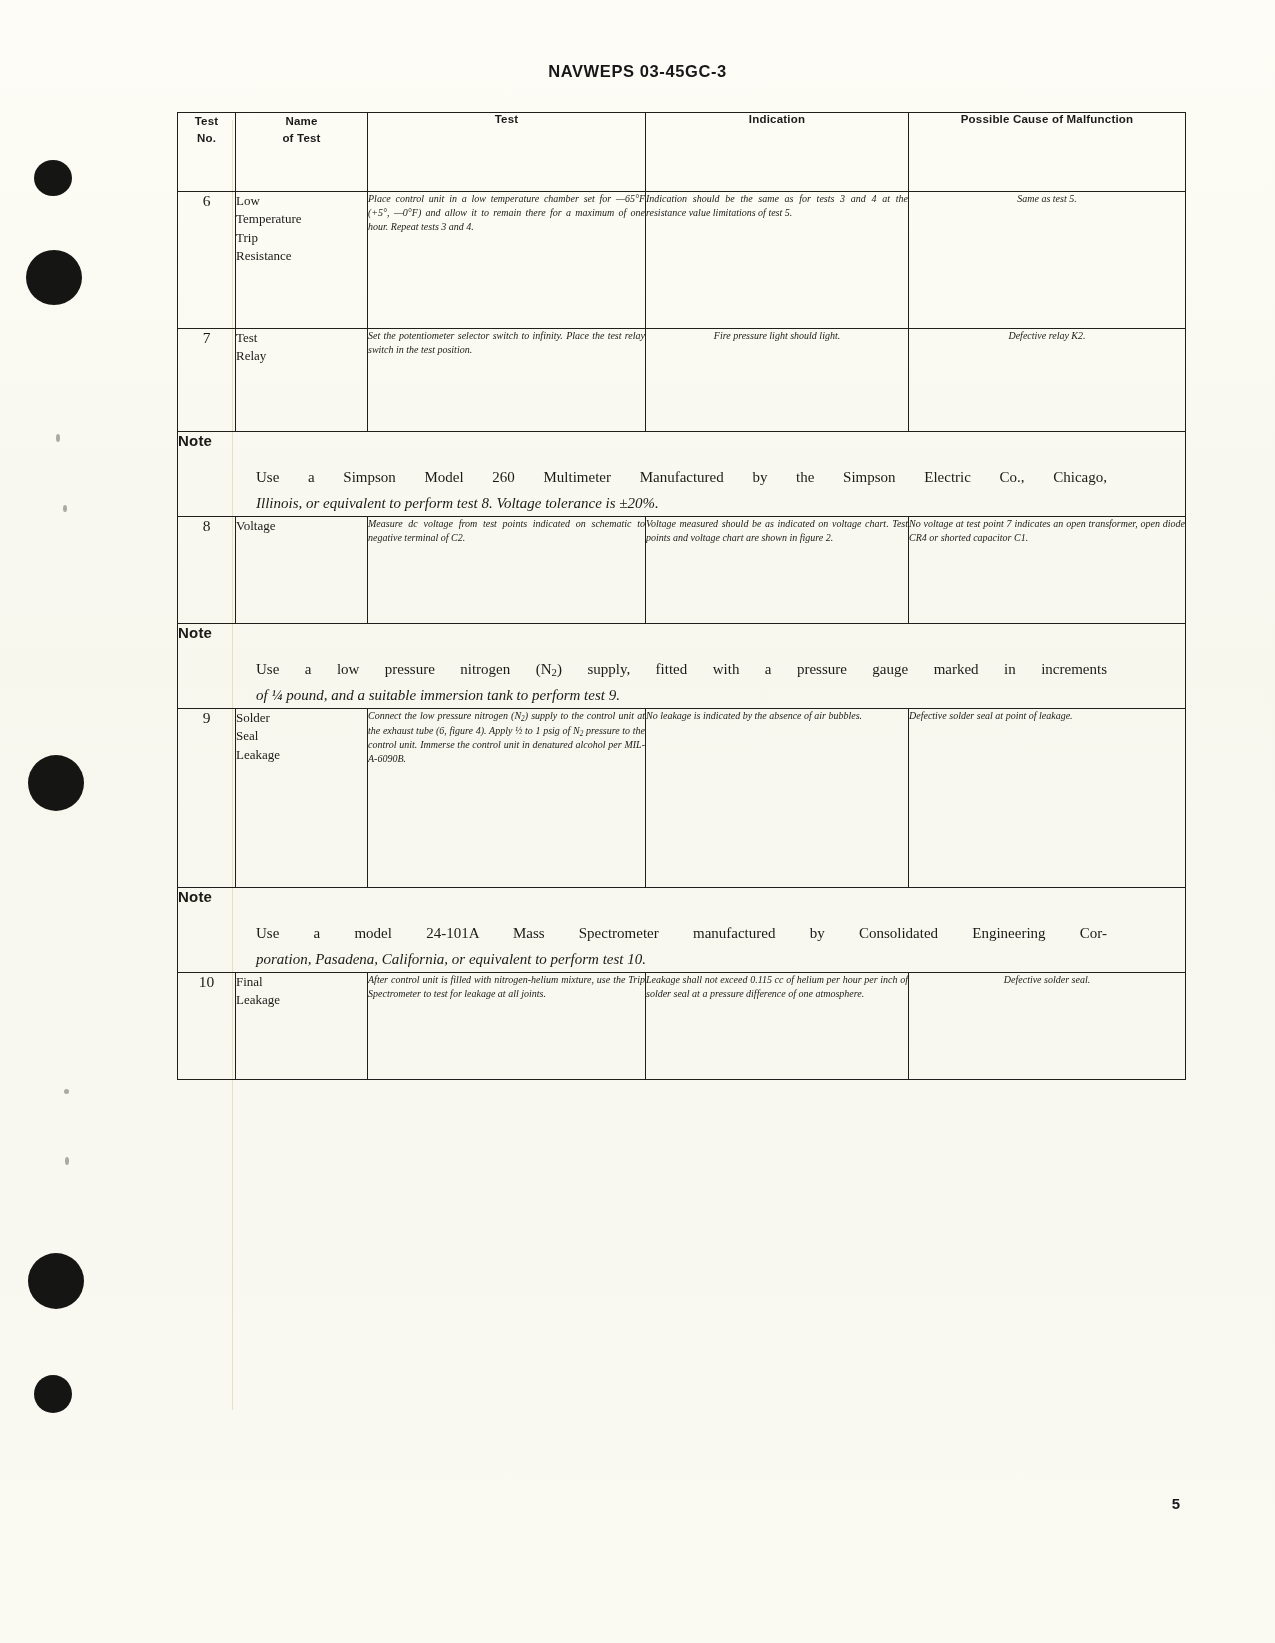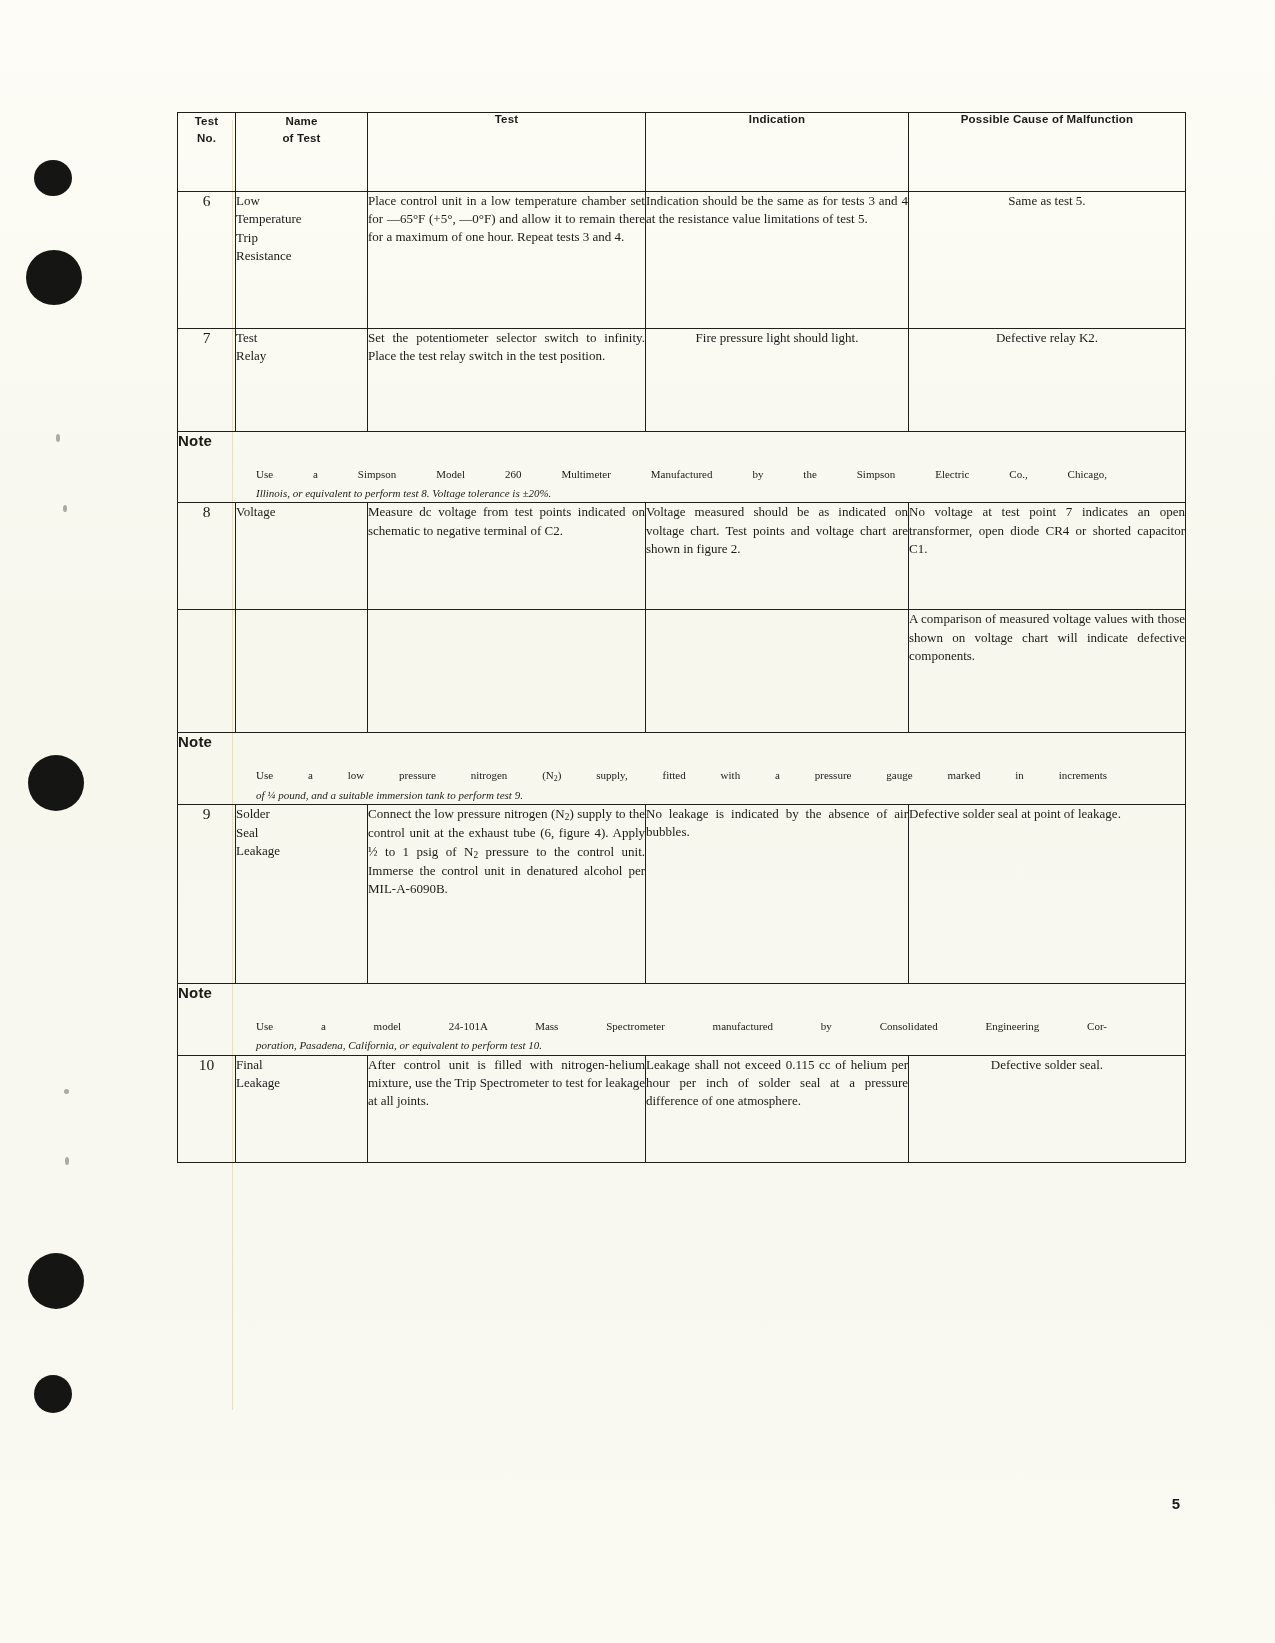--- a/index.html
+++ b/index.html
@@ -93,26 +93,27 @@
     font-size: 15.5px;
     padding-top: 12px;
     font-family: "Liberation Serif", serif;
   }
   td.name {
     font-size: 13px;
     padding: 12px 6px 10px 14px;
     line-height: 1.42;
   }
   td.body {
-    font-size: 13px;
+    font-size: 10px;
     padding: 12px 11px 10px 11px;
     line-height: 1.40;
     text-align: justify;
     text-justify: inter-word;
     hyphens: none;
+    font-style: italic;
   }
   td.body.plain { text-align: center; }
 
   .tall-6   { height: 136px; }
   .tall-7   { height: 102px; }
   .tall-8a  { height: 106px; }
   .tall-8b  { height: 122px; }
   .tall-9   { height: 178px; }
   .tall-10  { height: 106px; }
 
@@ -124,21 +125,21 @@
   }
   .note-title {
     font-family: "Liberation Sans", sans-serif;
     font-weight: bold;
     font-size: 15px;
     text-align: left;
     margin-bottom: 16px;
     letter-spacing: .2px;
   }
   .note-body {
-    font-size: 11px;
+    font-size: 15px;
     line-height: 1.70;
     padding: 0 78px;
     text-align: justify;
     text-justify: inter-word;
   }
   .note-body .ln { display: block; }
   .note-body .ln.just {
     text-align: justify;
     text-align-last: justify;
   }
@@ -178,20 +179,21 @@
   <div class="hole" style="left:28px; top:1253px; width:56px; height:56px;"></div>
   <div class="hole" style="left:34px; top:1375px; width:38px; height:38px;"></div>
 
   <div class="speck" style="left:56px; top:434px; width:4px; height:8px;"></div>
   <div class="speck" style="left:63px; top:505px; width:4px; height:7px;"></div>
   <div class="speck" style="left:64px; top:1089px; width:5px; height:5px;"></div>
   <div class="speck" style="left:65px; top:1157px; width:4px; height:8px;"></div>
 
   <div class="scanline"></div>
 
+  <div class="running-head">NAVWEPS 03-45GC-3</div>
 
   <div class="table-wrap">
     <table class="spec">
       <colgroup>
         <col class="c-no">
           <col class="c-name">
           <col class="c-test">
           <col class="c-ind">
           <col class="c-cause">
       </colgroup>
@@ -243,27 +245,20 @@
         </tr>
 
         <tr>
           <td class="num tall-8a">8</td>
           <td class="name" style="white-space:pre-line;">Voltage</td>
           <td class="body">Measure dc voltage from test points indicated on schematic to negative terminal of C2.</td>
           <td class="body">Voltage measured should be as indicated on voltage chart. Test points and voltage chart are shown in figure 2.</td>
           <td class="body">No voltage at test point 7 indicates an open transformer, open diode CR4 or shorted capacitor C1.</td>
         </tr>
 
-        <tr>
-          <td class="num tall-8b"></td>
-          <td class="name"></td>
-          <td class="body"></td>
-          <td class="body"></td>
-          <td class="body">A comparison of measured voltage values with those shown on voltage chart will indicate defective components.</td>
-        </tr>
 
         <tr>
           <td class="note-cell" colspan="5">
             <div class="note-title">Note</div>
             <div class="note-body">
               <span class="ln just">Use a low pressure nitrogen (N<sub>2</sub>) supply, fitted with a pressure gauge marked in increments</span>
               <span class="ln last">of <span class="frac">¼</span> pound, and a suitable immersion tank to perform test 9.</span>
             </div>
           </td>
         </tr>

